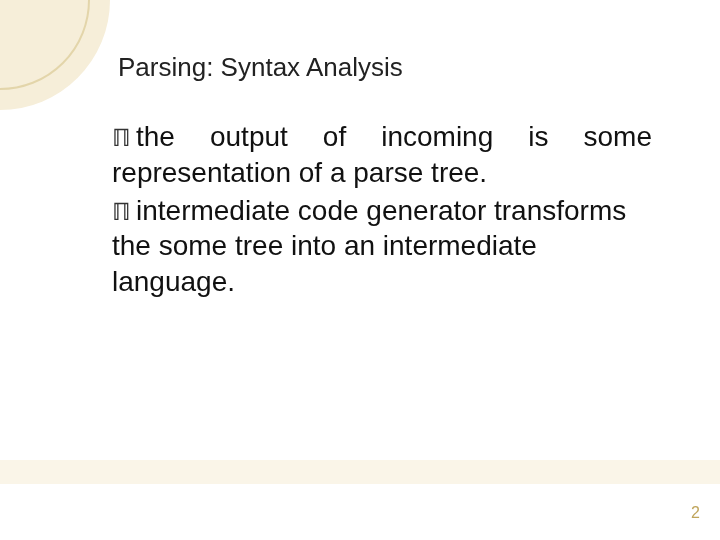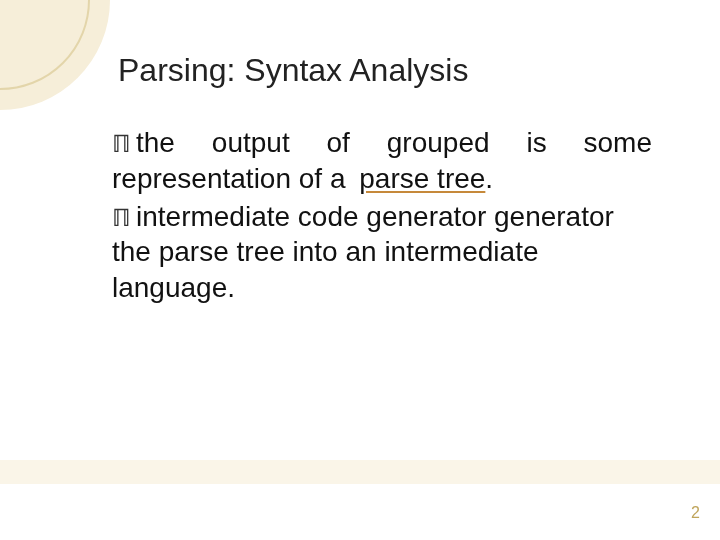--- a/index.html
+++ b/index.html
@@ -51,21 +51,21 @@
     background: #f6eed9;
     opacity: 0.6;
     z-index: 0;
   }
   .content {
     position: relative;
     z-index: 1;
     padding: 52px 78px 0 112px;
   }
   .title {
-    font-size: 32px;
+    font-size: 26px;
     color: #222;
     margin: 0 0 36px 6px;
     font-weight: 400;
   }
   .bullets {
     font-size: 28px;
     line-height: 1.28;
     color: #111;
     text-align: justify;
   }
@@ -76,25 +76,23 @@
     display: inline-block;
     width: 24px;
     font-size: 24px;
     color: #333;
     vertical-align: baseline;
   }
   .btext {
     display: inline;
   }
   .underline-emph {
-    text-decoration: underline;
     text-decoration-color: #c6893a;
     text-decoration-thickness: 2px;
     text-underline-offset: 3px;
-    margin-left: 6px;
   }
   .page-number {
     position: absolute;
     right: 20px;
     bottom: 18px;
     font-size: 16px;
     color: #bfa45a;
     z-index: 2;
   }
   
@@ -113,25 +111,25 @@
 
   <div class="content">
 
     <h1 class="title">Parsing:  Syntax Analysis</h1>
 
     <div class="bullets-wrap">
       <div class="bullets">
 
 
         <div class="bullet">
-          <span class="bmark">ℿ</span><span class="btext"><span>the</span><span> output of grouped is some representation of a </span><span class="underline-emph">parse tree</span><span>.</span></span>
+          <span class="bmark">ℿ</span><span class="btext"><span>the</span><span> output of incoming is some representation of a </span><span class="underline-emph">parse tree</span><span>.</span></span>
         </div>
 
         <div class="bullet" style="text-align:left;">
-          <span class="bmark">ℿ</span><span class="btext"><span>intermediate</span><span> code generator generator the parse tree into an intermediate language.</span></span>
+          <span class="bmark">ℿ</span><span class="btext"><span>intermediate</span><span> code generator transforms the some tree into an intermediate language.</span></span>
         </div>
 
       </div>
     </div>
 
   </div>
 
   <div class="page-number">2</div>
 
 </div>

